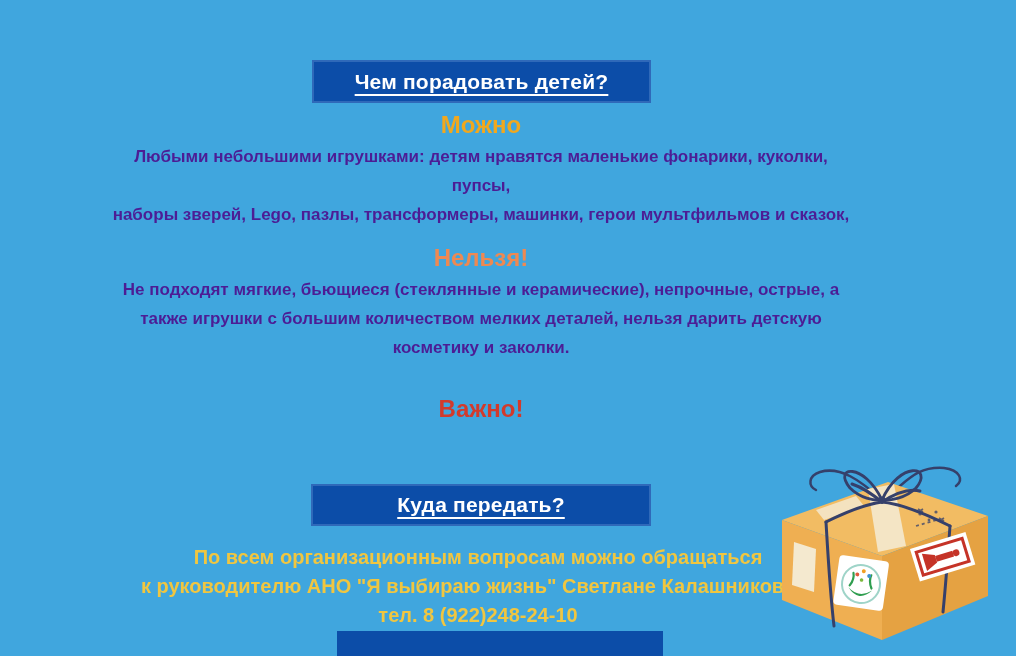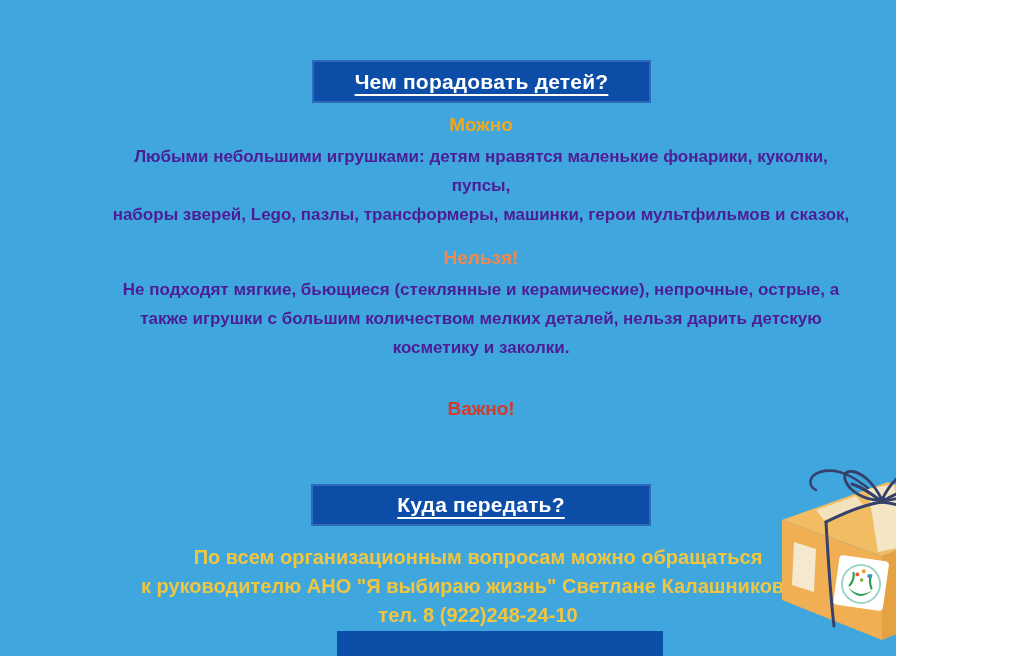--- a/index.html
+++ b/index.html
@@ -1,34 +1,34 @@
 <!DOCTYPE html>
 <html style="--bg: #40A6DE; --panel: #0C4DA8; --body_text: #FFFFFF; --mozhno: #F0A81E; --nelzya: #EE8952; --vazhno: #D23A2C; --contact: #F0C640; --parcel_light: #F2BC63; --parcel_mid: #EFAF52; --parcel_dark: #E5A242; --string: #35406B; --label_cream: #F4E9CF; --sticker_red: #C53327; --logo_green: #2F9E4F;"><head>
 <meta charset="utf-8">
 <style>
   html,body{margin:0;padding:0;}
   .canvas{
-    position:relative; width:896px; height:656px; overflow:hidden;
+    position:relative; width:1016px; height:656px; overflow:hidden;
     background:var(--bg,#40A6DE);
     font-family:"Liberation Sans", sans-serif; font-weight:700;
   }
   .title-box{
     position:absolute; background:var(--panel,#0C4DA8);
     display:flex; align-items:center; justify-content:center;
     box-shadow: inset 0 0 0 2px rgba(150,190,235,.25);
   }
   .title-box .title-text{
     color:#fff; font-size:21px; letter-spacing:.2px;
     text-decoration:underline; text-underline-offset:5px; text-decoration-thickness:2px;
     white-space:nowrap;
   }
   #box-what{left:312px; top:60px; width:339px; height:43px;}
   #box-where{left:311px; top:484px; width:340px; height:42px;}
   .section{position:absolute; left:0; width:962px; text-align:center;}
-  .section-label{font-size:19px; line-height:22px; margin-bottom:6px;}
+  .section-label{font-size:24px; line-height:22px; margin-bottom:6px;}
   #sec-mozhno{top:114px;} #sec-mozhno .section-label{color:var(--mozhno,#F0A81E);}
   #sec-nelzya{top:247px;} #sec-nelzya .section-label{color:var(--nelzya,#EE8952);}
   #sec-vazhno{top:379px;margin-top:19px;} #sec-vazhno .section-label{color:var(--vazhno,#D23A2C);}
   .body-line{color:#4c1d95; font-size:17px; line-height:29px; white-space:nowrap;}
   #contact{
     position:absolute; left:0; top:543px; width:956px; text-align:center;
     color:var(--contact,#F0C640); font-size:20px; line-height:29px;
   }
   #contact .contact-line{white-space:nowrap;}
   #parcel{position:absolute; left:768px; top:434px; width:232px; height:222px;}

